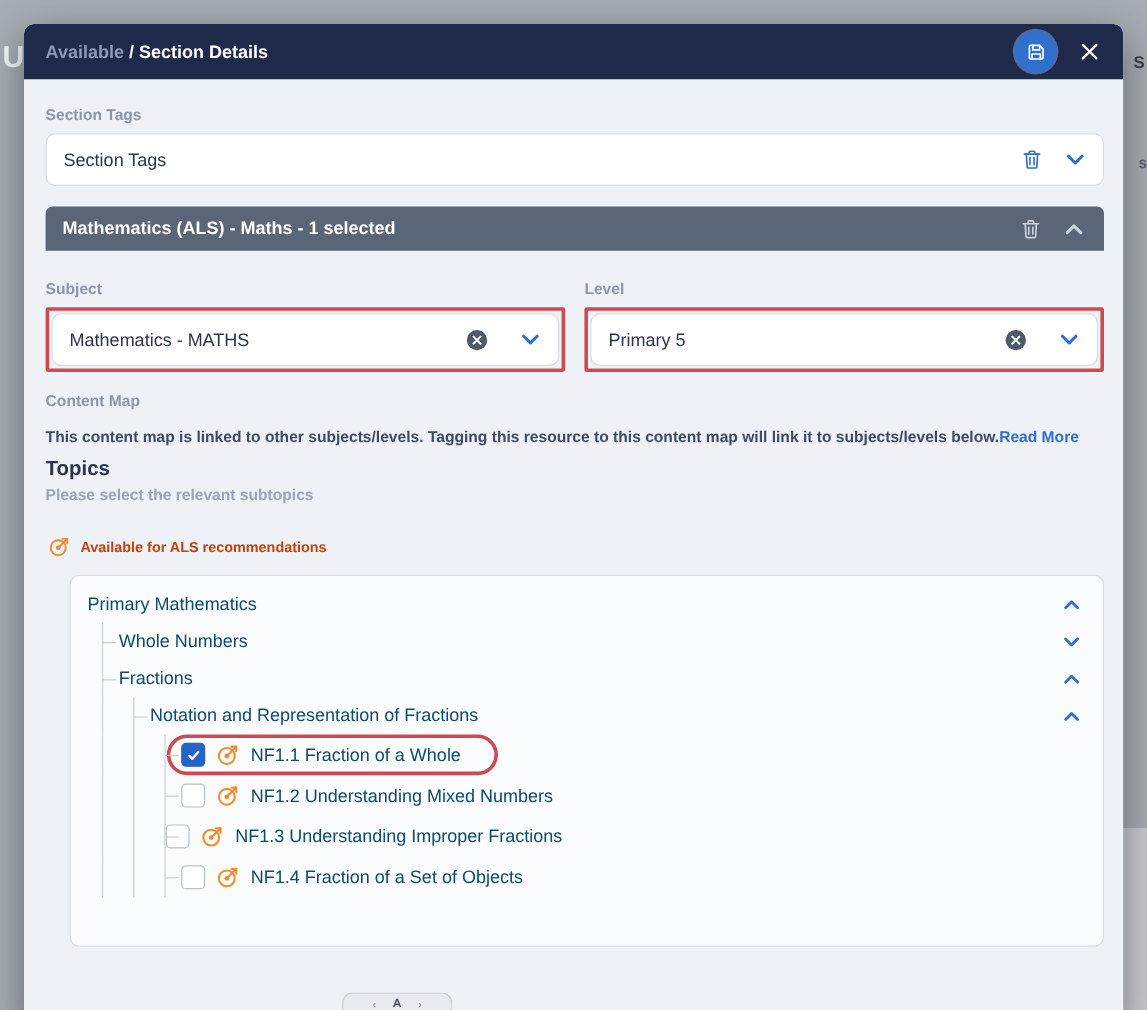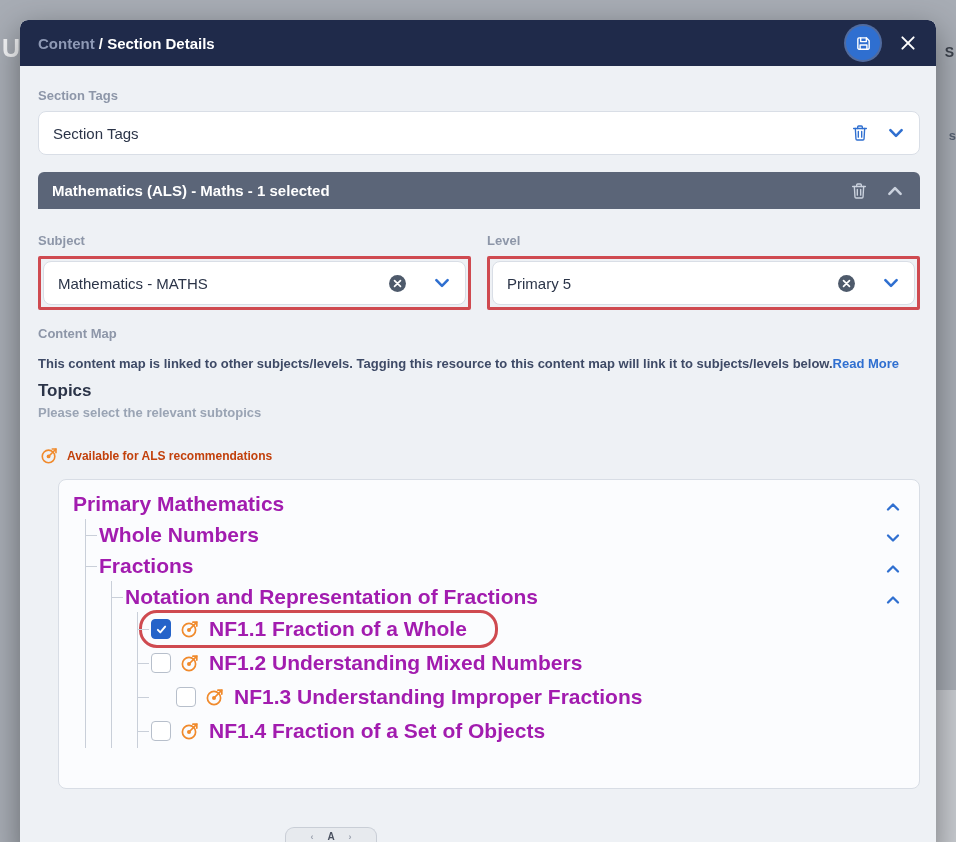--- a/index.html
+++ b/index.html
@@ -54,21 +54,21 @@
 
   .topics-title { margin-top:8px; font-size:17px; font-weight:600; color:#2b3448; }
   .topics-sub { margin-top:4px; font-size:13px; font-weight:700; color:#9aa4b4; }
 
   .als-line { margin-top:26px; margin-left:2px; display:flex; align-items:center; gap:8px;
               font-size:12px; font-weight:700; color:#c2410c; }
 
   .tree-box { margin:14px 0 0 20px; border:1px solid #d8dde5; border-radius:8px;
               background:#fbfcfe; padding:8px 0 18px; position:relative; min-height:310px; }
   .tree-row { position:relative; height:31px; display:flex; align-items:center;
-              font-size:21px; font-weight:700; color:#a21caf; }
+              font-size:15px; font-weight:400; color:#0c4a6e; }
   .tree-row.cb-row { height:34px; }
   .vguide { position:absolute; top:0; bottom:0; width:1px; background:#c9cfd9; }
   .hdash { position:absolute; top:50%; height:1px; background:#c9cfd9; }
   .row-content { display:flex; align-items:center; gap:9px; }
   .row-content.highlighted { border:3px solid #cf4a50; border-radius:18px; padding:4px 28px 4px 9px;text-align:center; }
   .cb { width:20px; height:20px; border-radius:4px; border:1.5px solid #b7bfcb; background:#fff;
         display:flex; align-items:center; justify-content:center; flex:0 0 auto; cursor:pointer; }
   .cb.checked { background:#2563c9; border-color:#2563c9; }
   .cb svg { width:13px; height:13px; }
   .als-ic { width:20px; height:20px; display:flex; flex:0 0 auto; }
@@ -90,21 +90,21 @@
 
   <span class="frag-u">U</span>
   <span class="frag-rt">S</span>
   <span class="frag-rm">s</span>
   <div class="br-block"></div>
 
   <div class="modal">
 
     <div class="modal-header">
       <div class="breadcrumb">
-        <span class="crumb-prefix">Content</span><span> / </span><span>Section Details</span>
+        <span class="crumb-prefix">Available</span><span> / </span><span>Section Details</span>
       </div>
       <div class="header-actions">
         <div class="save-btn">
           <span style="display:flex;">
             <svg viewBox="0 0 18 18" fill="none" stroke="#ffffff" stroke-width="1.5" stroke-linejoin="round" stroke-linecap="round" width="17" height="17">
               <path d="M3 4.2 a1.2 1.2 0 0 1 1.2 -1.2 H12 l3 3 V13.8 a1.2 1.2 0 0 1 -1.2 1.2 H4.2 A1.2 1.2 0 0 1 3 13.8 Z"></path>
               <path d="M6 3 V7 h6 V3"></path>
               <path d="M5.4 15 V10.6 h7.2 V15"></path>
             </svg>
           </span>
@@ -301,21 +301,21 @@
                 </svg>
               </span>
               <span class="tree-label">NF1.2 Understanding Mixed Numbers</span>
             </div>
           </div>
           <div class="tree-row cb-row">
             <span class="vguide" style="left: 26px;"></span>
             <span class="vguide" style="left: 52px;"></span>
             <span class="vguide" style="left: 78px;"></span>
             <span class="hdash" style="left: 79px; width: 11px;"></span>
-            <div class="row-content" style="margin-left: 117px;">
+            <div class="row-content" style="margin-left: 79px;">
               <span class="cb"></span>
               <span class="als-ic">
                 <svg viewBox="0 0 20 20" fill="none" stroke="#f08a2c" stroke-width="1.7" stroke-linecap="round">
                   <circle cx="9" cy="11" r="6.6"></circle>
                   <circle cx="9" cy="11" r="2" fill="#f08a2c" stroke="none"></circle>
                   <path d="M9 11 L16.6 3.4"></path>
                   <path d="M12.9 3.2 L16.8 3.2 L16.8 7.1"></path>
                 </svg>
               </span>
               <span class="tree-label">NF1.3 Understanding Improper Fractions</span>

